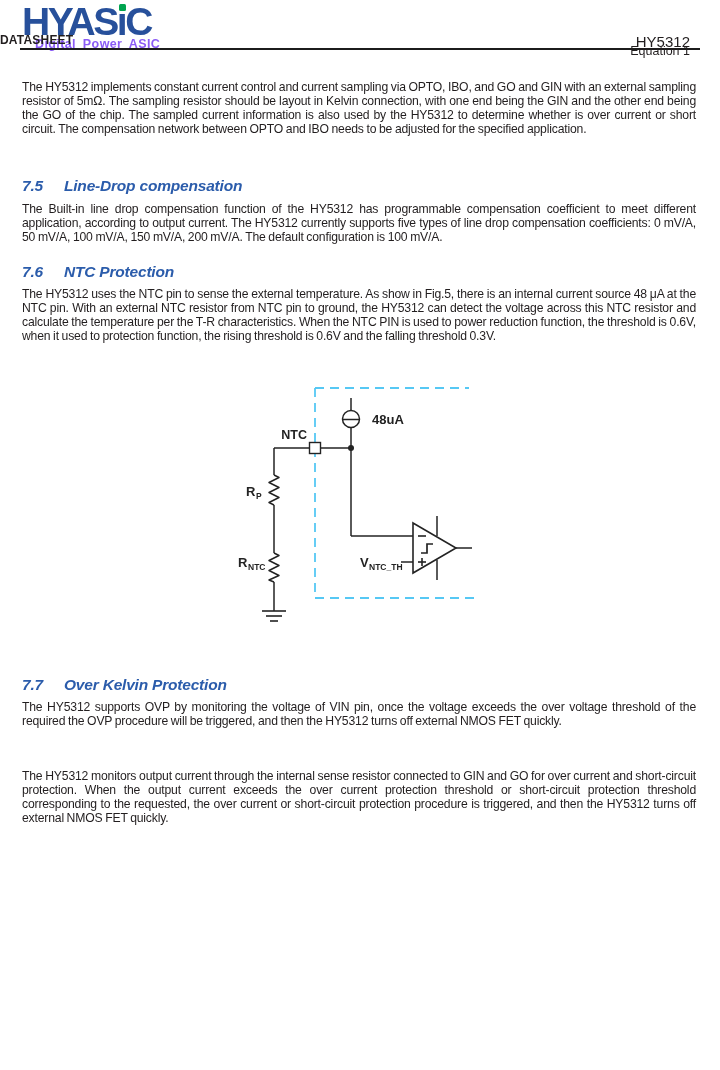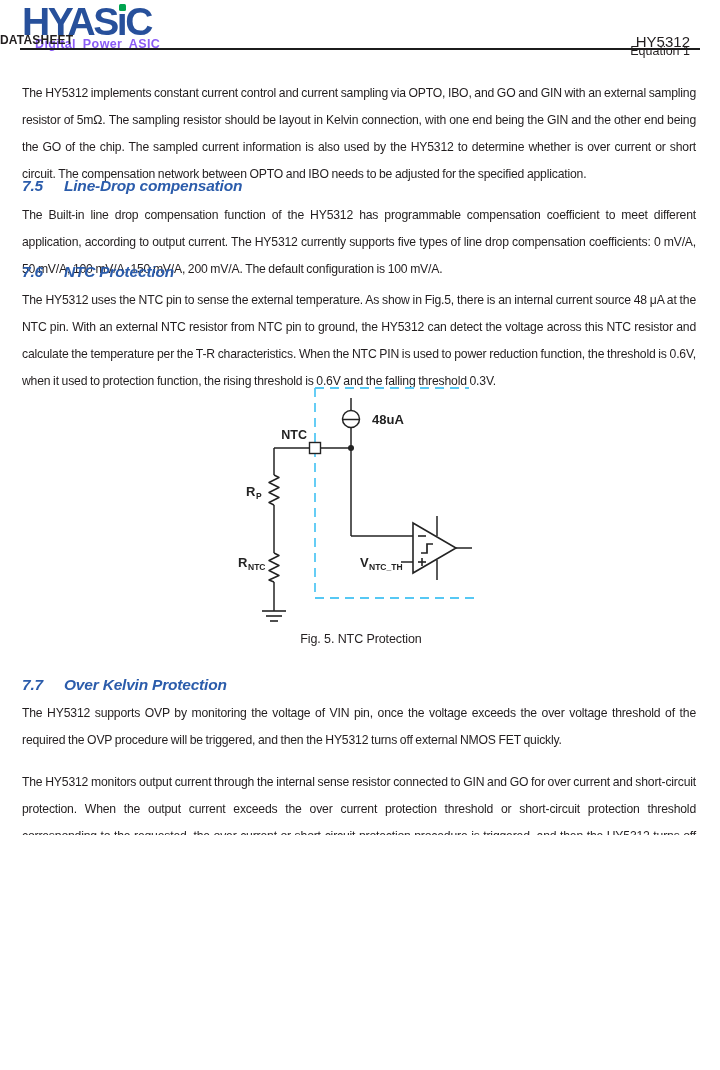--- a/index.html
+++ b/index.html
@@ -30,21 +30,21 @@
   }
   .hdr-right {
     position:absolute; right:30px; top:33px; font-size:15px; font-weight:500;
   }
   .hdr-rule { position:absolute; left:20px; width:680px; top:48px; height:2px; background:#1c1c1c; }
   .equation-label { position:absolute; right:30px; top:44px; font-size:12.5px; }
 
   
   .col { position:absolute; left:22px; width:674px; }
   p.body {
-    font-size:12.2px; line-height:27px; letter-spacing:-0.18px; word-spacing:-0.5px;
+    font-size:12.2px; line-height:14px; letter-spacing:-0.18px; word-spacing:-0.5px;
     text-align:justify; color:#221e1f;
   }
   h2.sec {
     font-size:15.5px; font-weight:700; color:#2b5cab; letter-spacing:-0.2px;
     white-space:nowrap;
     font-style:italic;
   }
   h2.sec .num { display:inline-block; min-width:42px; }
 
   
@@ -151,21 +151,20 @@
         <line x1="203" y1="179" x2="211" y2="179"></line>
         <line x1="207" y1="175" x2="207" y2="183"></line>
       </g>
       <path d="M206,170 h6 v-9 h6" stroke="#232323" stroke-width="1.7" fill="none"></path>
     </g>
 
     <text x="145" y="184" font-size="13" font-weight="600" fill="#232323">V</text>
     <text x="154" y="187" font-size="8.5" font-weight="600" fill="#232323">NTC_TH</text>
   </svg>
 
-  <div class="fig-caption">Fig. 5. NTC Protection</div>
 
   <div class="col" style="top:676px;">
     <h2 class="sec"><span class="num">7.7</span><span>Over Kelvin Protection</span></h2>
   </div>
   <div class="col" style="top:700px;">
     <p class="body">The HY5312 supports OVP by monitoring the voltage of VIN pin, once the voltage exceeds the over voltage threshold of the required the OVP procedure will be triggered, and then the HY5312 turns off external NMOS FET quickly.</p>
   </div>
 
   <div class="col" style="top:769px;">
     <p class="body">The HY5312 monitors output current through the internal sense resistor connected to GIN and GO for over current and short-circuit protection. When the output current exceeds the over current protection threshold or short-circuit protection threshold corresponding to the requested, the over current or short-circuit protection procedure is triggered, and then the HY5312 turns off external NMOS FET quickly.</p>

